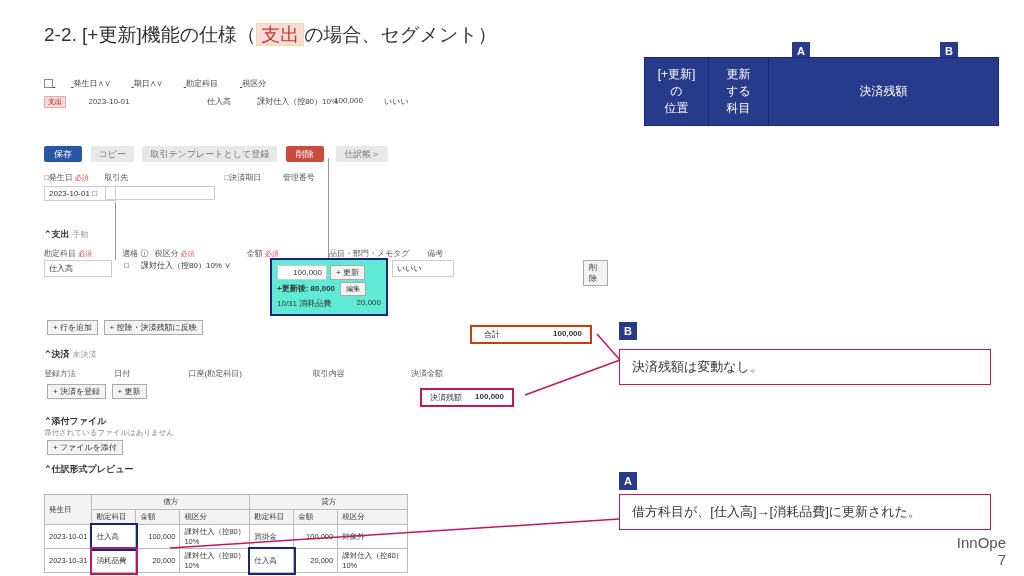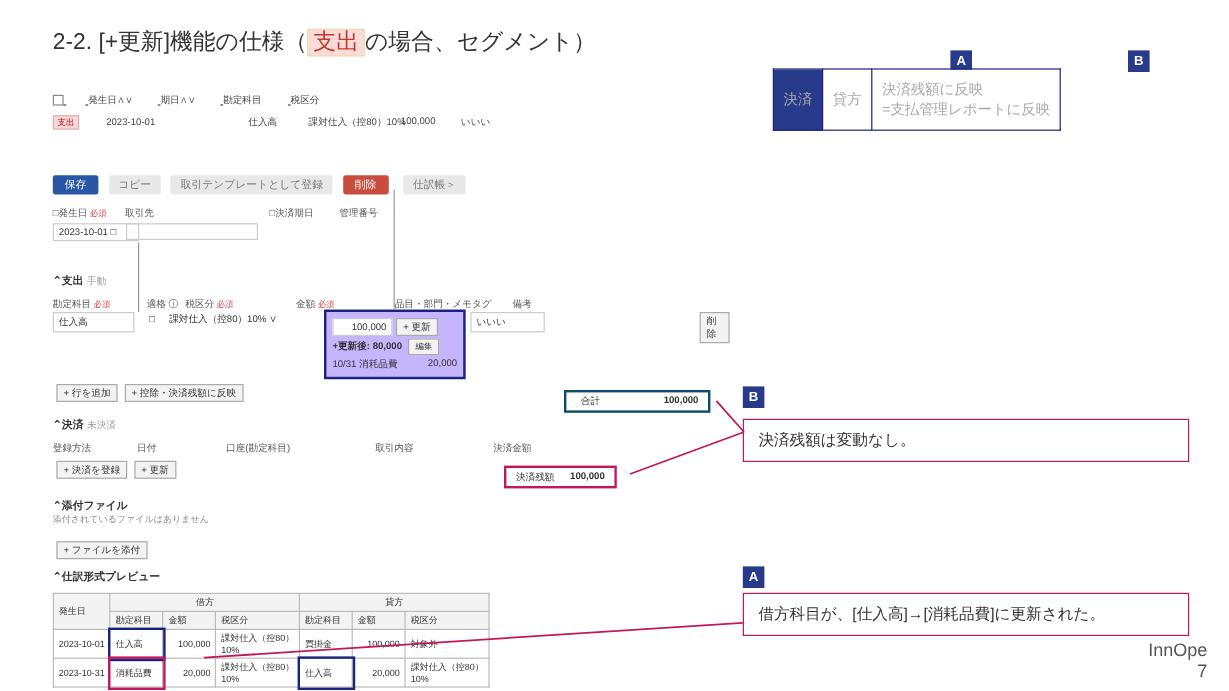--- a/index.html
+++ b/index.html
@@ -32,27 +32,27 @@
   
   .expense-hdr { position:absolute; top:248px; left:44px; font-size:8px; color:#555;}
   .expense-row { position:absolute; top:260px; left:44px; width:564px;}
   .cell { display:inline-block; border:1px solid #ccc; padding:2px 4px; font-size:8px; vertical-align:top; background:#fff;}
   .nolabel { display:inline-block; font-size:8px; vertical-align:middle;}
   .mini-btn {display:inline-block; border:1px solid #aaa; padding:1px 5px; font-size:8px; background:#f3f3f3; margin-left:3px;}
   .red-focus { border:2px solid #c2185b;}
   .blue-focus { border:2px solid #1a237e;}
   
   
-  .upd-box { position:absolute; top:258px; left:270px; width:118px; border:2px solid #1a237e; padding:3px 5px; background:#c4b5fd;}
+  .upd-box { position:absolute; top:258px; left:270px; width:118px; border:2px solid #1a237e; padding:3px 5px; background:#5eead4;}
   .upd-box div { font-size:8px; margin:2px 0;}
   
   .addrow { position:absolute; top:320px; left:44px;}
   
   
-  .total-row { position:absolute; top:325px; left:470px; border:2px solid #0c4a6e; padding:2px 30px 2px 12px; font-size:8px;}
+  .total-row { position:absolute; top:325px; left:470px; border:2px solid #c2410c; padding:2px 30px 2px 12px; font-size:8px;}
   .total-row .amt { position:absolute; right:8px; font-weight:bold;}
   
   
   .settle-hdr { position:absolute; top:368px; left:44px; font-size:8px; color:#555;}
   .settle-row { position:absolute; top:384px; left:44px; }
   .bal-row { position:absolute; top:388px; left:420px; border:2px solid #c2185b; padding:2px 8px; font-size:8px; width:94px;}
   .bal-row .amt{ float:right; font-weight:bold;}
   
   
   .attach { position:absolute; top:415px; left:44px; font-size:9px;}
@@ -83,27 +83,28 @@
 
 <div class="title">
   <span>2-2. [+更新]機能の仕様（</span><span class="red-box">支出</span><span>の場合、セグメント）</span>
 </div>
 
 <div class="badge" style="top:42px; left:792px;">A</div>
 <div class="badge" style="top:42px; left:940px;">B</div>
 
 <table class="sidetbl">
   <tbody>
-  <tr>
-    <th class="dark gray" style="background:#283a8a;"><span class="gray">決済</span></th>
-    <td class="white gray">貸方</td>
-    <td class="white gray">
-          <div>決済残額に反映</div>
-          <div>=支払管理レポートに反映</div>
-        </td>
+      <tr>
+    <th class="dark" style="width:64px; white-space:pre-line;">[+更新]
+の
+位置</th>
+    <th class="dark" style="width:60px; white-space:pre-line;">更新
+する
+科目</th>
+    <th class="dark" style="width:230px;">決済残額</th>
   </tr>
 </tbody>
   </table>
 
 <div class="filterbar">
   <span class="chk"></span>
   <span style="display:inline-block; width:16px;"></span>
   <span class="th" style="width:48px;">発生日∧∨</span>
   <span class="th" style="width:40px;">期日∧∨</span>
   <span class="th" style="width:44px;">勘定科目</span>
@@ -191,21 +192,21 @@
   <span class="mini-btn">+ 決済を登録</span>
   <span class="mini-btn">+ 更新</span>
 </div>
 <div class="bal-row red-focus">
   <span>決済残額</span><span class="amt">100,000</span>
 </div>
 
 <div class="attach">
   <div style="font-weight:700;">⌃添付ファイル</div>
   <div class="attach-sub">添付されているファイルはありません</div>
-  <div class="mini-btn" style="display:inline-block;margin-top:13px;">+ ファイルを添付</div>
+  <div class="mini-btn" style="display:inline-block;margin-top:2px;">+ ファイルを添付</div>
   <div style="font-weight:600; margin-top:8px;">⌃仕訳形式プレビュー</div>
 </div>
 
 <table class="jtbl">
   <tbody>
       <tr>
     <th rowspan="2">発生日</th>
     <th colspan="3" class="grp">借方</th>
     <th colspan="3" class="grp">貸方</th>
   </tr>

